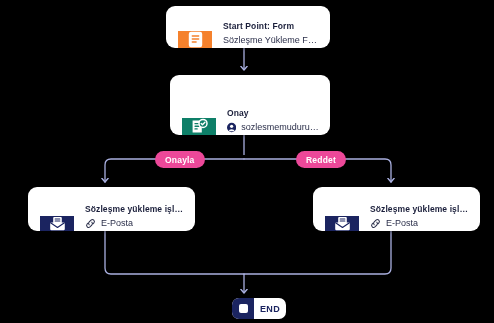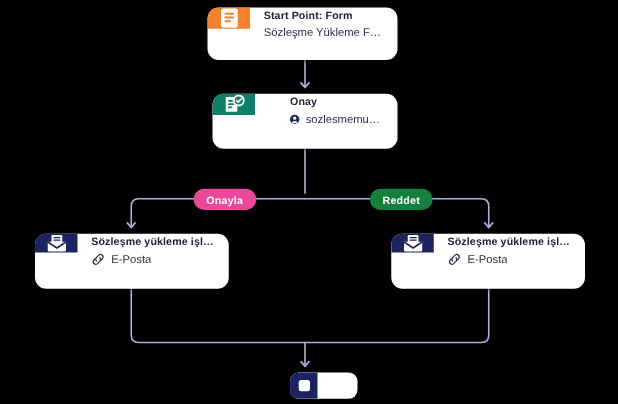--- a/index.html
+++ b/index.html
@@ -24,26 +24,27 @@
     left: 0;
     top: 0;
     width: 494px;
     height: 323px;
   }
 
   
   .node {
     position: absolute;
     display: flex;
-    align-items: flex-start;
+    align-items: flex-end;
     background: #ffffff;
     border-radius: 9px;
     overflow: hidden;
     box-shadow: 0 1px 3px rgba(0,0,0,0.45);
     z-index: 3;
+    padding-left: 12px;
   }
   .node-icon {
     width: 34px;
     flex: 0 0 34px;
     display: flex;
     align-items: center;
     justify-content: center;
   }
   .node-body {
     flex: 1 1 auto;
@@ -81,21 +82,21 @@
 
   
   #node-start {
     left: 166px; top: 6px;
     width: 152px; height: 42px;
   }
   #node-start .node-icon { background: #f5812c; }
 
   #node-onay {
     left: 170px; top: 75px;
-    width: 148px; height: 44px; gap: 17px;
+    width: 148px; height: 60px;
   }
   #node-onay .node-icon { background: #0e7f68; }
 
   #node-mail-left {
     left: 28px; top: 187px;
     width: 155px; height: 44px;
   }
   #node-mail-right {
     left: 313px; top: 187px;
     width: 155px; height: 44px;
@@ -155,21 +156,21 @@
     letter-spacing: 0.2px;
     z-index: 4;
     white-space: nowrap;
   }
   #pill-approve {
     left: 155px; top: 151px;
     background: #ec4899;
   }
   #pill-reject {
     left: 296px; top: 151px;
-    background: #15803d;
+    background: #ec4899;
   }
 
   svg.glyph { display: block; }
 </style>
 </head>
 <body>
 
 <div id="canvas">
 
   <svg id="edges" viewBox="0 0 494 323" xmlns="http://www.w3.org/2000/svg">
@@ -277,15 +278,16 @@
         </svg>
         <div class="node-sub">E-Posta</div>
       </div>
     </div>
   </div>
 
   <div id="node-end">
     <div class="end-icon">
       <div class="end-square"></div>
     </div>
+    <div class="end-label">END</div>
   </div>
 
 </div>
 
 </body></html>

